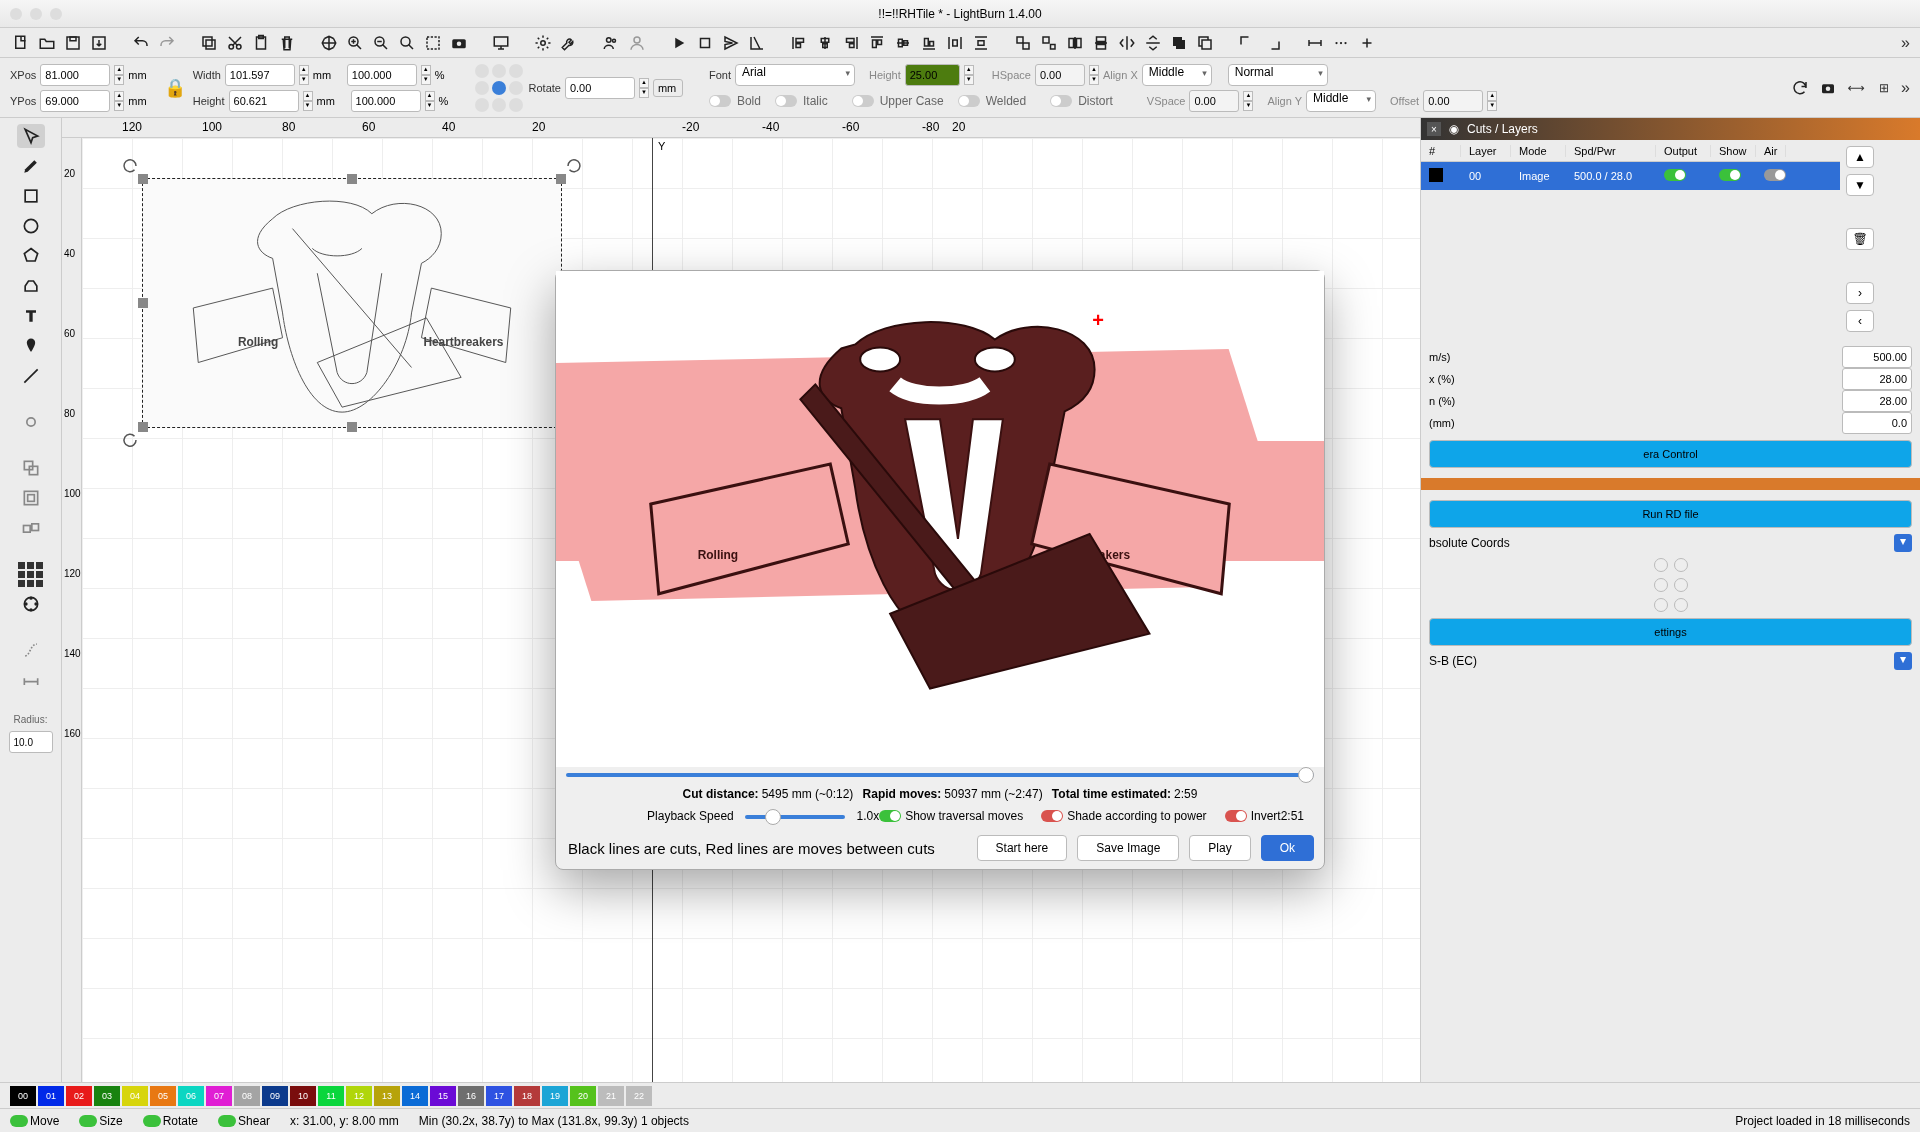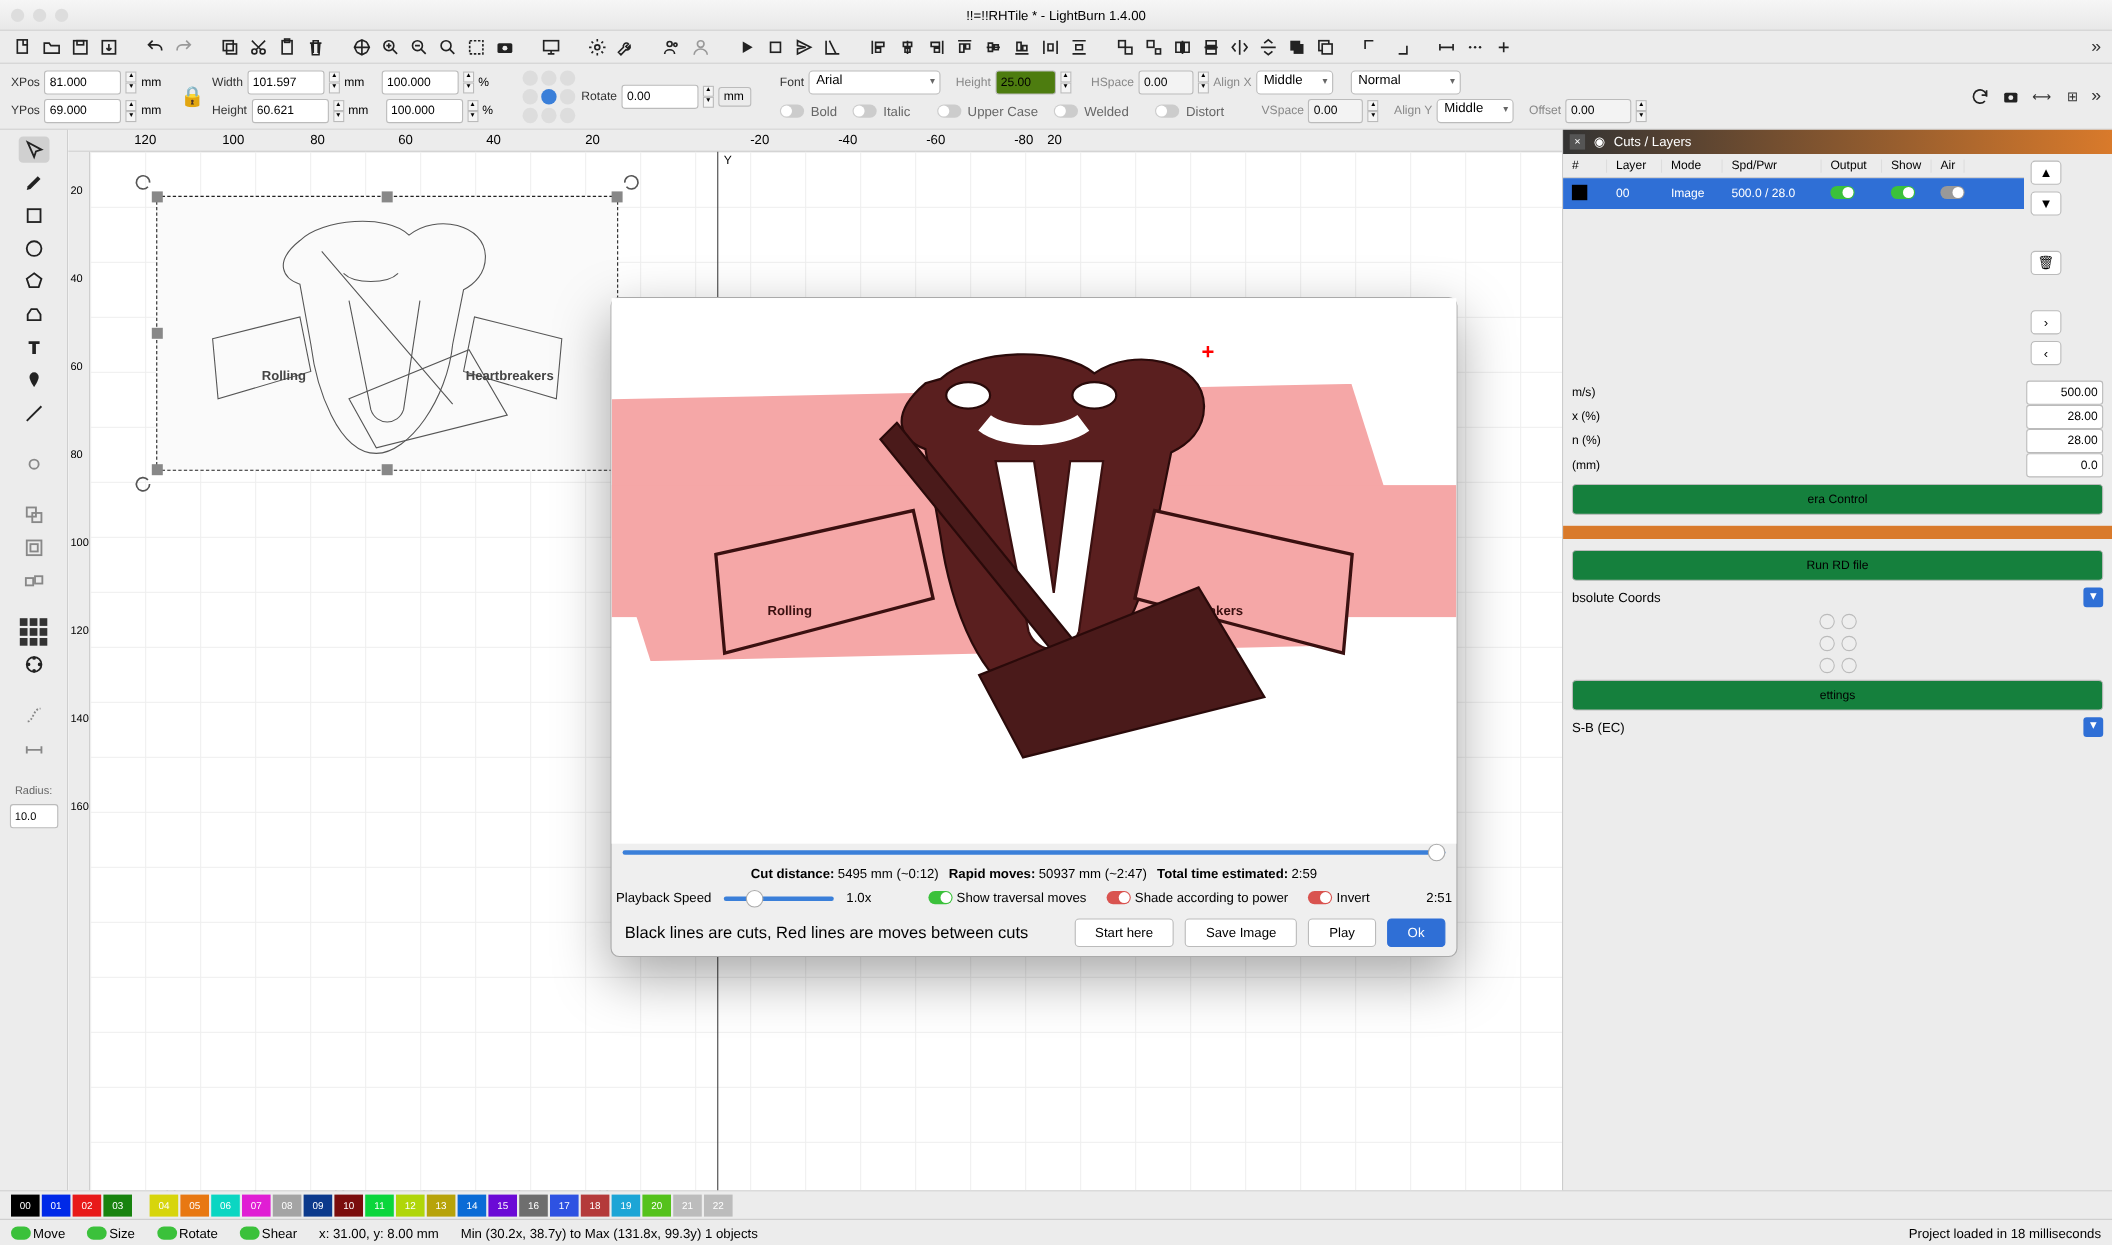--- a/index.html
+++ b/index.html
@@ -56,40 +56,40 @@
 .panel-tab .x { width:14px; height:14px; background:#555; color:#fff; display:flex; align-items:center; justify-content:center; font-size:10px; cursor:pointer; }
 .panel-tab .pin { width:14px; height:14px; display:flex; align-items:center; justify-content:center; }
 .layers-head { display:flex; background:#ececec; border-bottom:1px solid #ccc; height:22px; align-items:center; }
 .layers-head div { padding:0 8px; font-size:11px; border-right:1px solid #ddd; }
 .layer-row { display:flex; background:#2f6fd6; color:#fff; height:28px; align-items:center; }
 .layer-row div { padding:0 8px; font-size:11px; }
 .layer-row .sw { width:14px; height:14px; background:#000; display:inline-block; }
 .togg { display:inline-block; width:22px; height:12px; border-radius:6px; background:#3bc13b; position:relative; }
 .togg.off { background:#999; }
 .togg::after { content:""; position:absolute; width:10px; height:10px; border-radius:50%; background:#fff; top:1px; right:1px; }
-.side-ctrl button, .rsbtn { height:28px; border:1px solid #bbb; border-radius:4px; background:#15803d; font-size:11px; padding:0 10px; cursor:pointer; }
+.side-ctrl button, .rsbtn { height:28px; border:1px solid #bbb; border-radius:4px; background:#0ea5e9; font-size:11px; padding:0 10px; cursor:pointer; }
 .right-lower { flex:1; padding:8px; display:flex; flex-direction:column; gap:6px; position:relative; }
 .color-row { height:26px; background:#ececec; border-top:1px solid #ccc; display:flex; align-items:center; padding:0 10px; gap:2px; }
 .cswatch { width:26px; height:20px; font-size:9px; color:#fff; display:flex; align-items:center; justify-content:center; cursor:pointer; }
 .statusbar { height:24px; background:#ececec; border-top:1px solid #ccc; display:flex; align-items:center; padding:0 10px; gap:20px; font-size:11px; }
 .sbtoggle { display:inline-block; width:18px; height:12px; border-radius:6px; background:#3bc13b; vertical-align:middle; margin-right:2px; }
 .preview-win { position:absolute; top:270px; left:555px; width:770px; height:600px; background:#efefef; border:1px solid #aaa; border-radius:8px; box-shadow:0 18px 50px rgba(0,0,0,.35); display:flex; flex-direction:column; z-index:100; }
 .pw-title { height:28px; display:flex; align-items:center; justify-content:center; position:relative; background:linear-gradient(#f7f7f7,#e9e9e9); border-radius:8px 8px 0 0; border-bottom:1px solid #ccc; }
 .pw-traffic { position:absolute; left:10px; display:flex; gap:8px; }
 .pw-traffic div:nth-child(1){background:#ff5f57;} .pw-traffic div:nth-child(2){background:#ffbd2e;} .pw-traffic div:nth-child(3){background:#28c940;}
 .pw-traffic div{width:12px;height:12px;border-radius:50%;}
 .pw-canvas { flex:1; background:#fff; position:relative; overflow:hidden; }
 .pw-art { position:absolute; inset:20px 0 10px 0; }
 .pw-blob { position:absolute; background:#f5a7a7; }
 .pw-cross { position:absolute; top:18px; right:220px; color:red; font-size:20px; font-weight:bold; }
 .pw-slider { height:14px; margin:6px 10px; background:linear-gradient(90deg,#3a7fd9,#3a7fd9); height:4px; border-radius:2px; position:relative; }
 .pw-slider .knob { position:absolute; right:0; top:-6px; width:16px; height:16px; border-radius:50%; background:#fff; border:1px solid #aaa; }
 .pw-info { text-align:center; padding:4px; font-size:11px; }
 .pw-info b { font-weight:600; }
-.pw-row { display:flex; align-items:center; justify-content:space-between; padding:4px 4px; font-size:11px; }
+.pw-row { display:flex; align-items:center; justify-content:flex-end; padding:4px 20px; font-size:11px; }
 .pw-row .pslider { width:100px; height:4px; background:#3a7fd9; border-radius:2px; position:relative; margin:0 8px; display:inline-block; vertical-align:middle; }
 .pw-row .pslider::after { content:""; position:absolute; left:20px; top:-6px; width:14px; height:14px; border-radius:50%; background:#fff; border:1px solid #aaa; }
 .pw-chk { display:flex; align-items:center; gap:4px; }
 .pw-chk .sw { width:22px; height:12px; border-radius:6px; position:relative; }
 .pw-chk .sw.on{background:#3bc13b;} .pw-chk .sw.off{background:#d9534f;}
 .pw-chk .sw::after{content:"";position:absolute;width:10px;height:10px;border-radius:50%;background:#fff;top:1px;right:1px;}
 .pw-btns { display:flex; justify-content:flex-end; gap:10px; padding:8px 10px 12px; }
 .pw-btns button { height:26px; padding:0 18px; border:1px solid #bbb; border-radius:4px; background:#fff; cursor:pointer; font-size:12px; }
 .pw-btns button.primary { background:#2f6fd6; color:#fff; border-color:#2f6fd6; }
 .pw-note { position:absolute; bottom:12px; left:12px; font-size:15px; }
@@ -792,21 +792,21 @@
       </div>
     </div>
   </div>
 </div>
 
 <div class="color-row" id="palette">
     <div class="cswatch" style="background: rgb(0, 0, 0);">00</div>
     <div class="cswatch" style="background: rgb(0, 41, 232);">01</div>
     <div class="cswatch" style="background: rgb(232, 26, 26);">02</div>
     <div class="cswatch" style="background: rgb(24, 131, 15);">03</div>
-    <div class="cswatch" style="background: rgb(215, 213, 12); margin-left: 14px;">04</div>
+    <div class="cswatch" style="background: rgb(215, 213, 12);">04</div>
     <div class="cswatch" style="background: rgb(232, 120, 18);">05</div>
     <div class="cswatch" style="background: rgb(11, 214, 194);">06</div>
     <div class="cswatch" style="background: rgb(224, 30, 212);">07</div>
     <div class="cswatch" style="background: rgb(164, 164, 164);">08</div>
     <div class="cswatch" style="background: rgb(12, 58, 140);">09</div>
     <div class="cswatch" style="background: rgb(122, 13, 13);">10</div>
     <div class="cswatch" style="background: rgb(10, 214, 60);">11</div>
     <div class="cswatch" style="background: rgb(176, 214, 10);">12</div>
     <div class="cswatch" style="background: rgb(183, 163, 10);">13</div>
     <div class="cswatch" style="background: rgb(10, 107, 214);">14</div>

